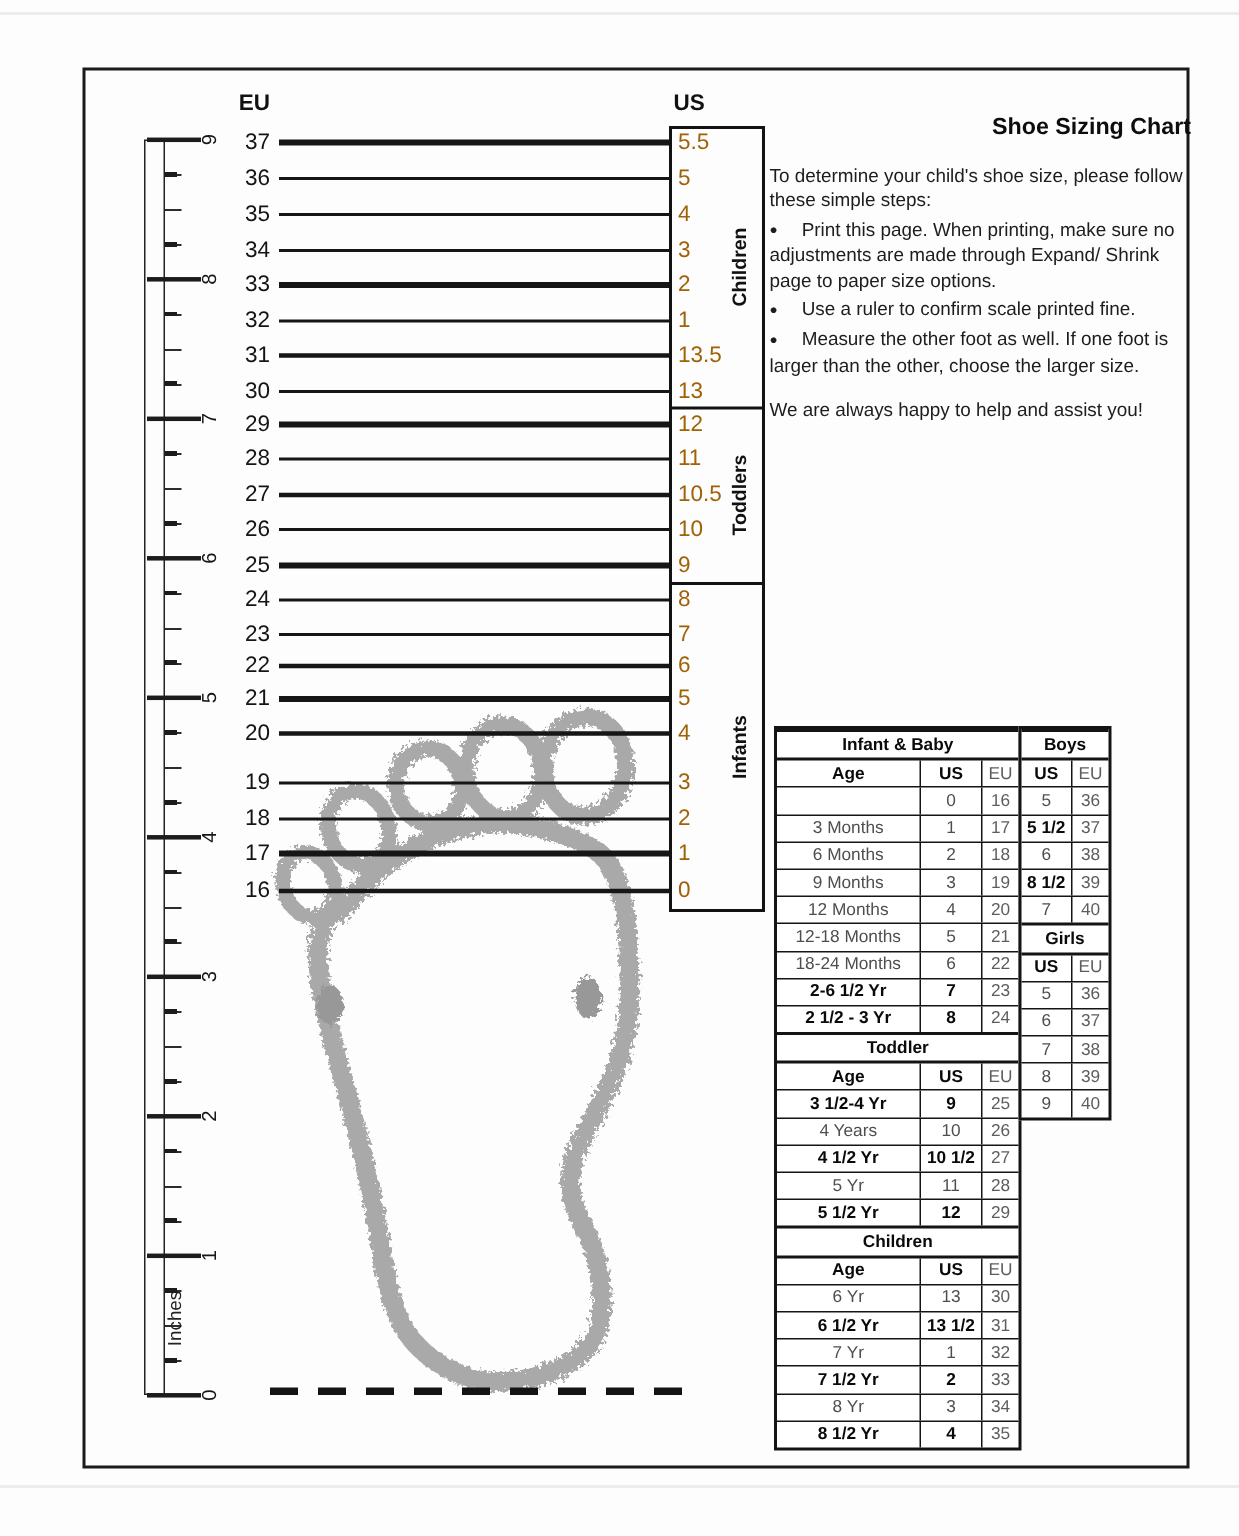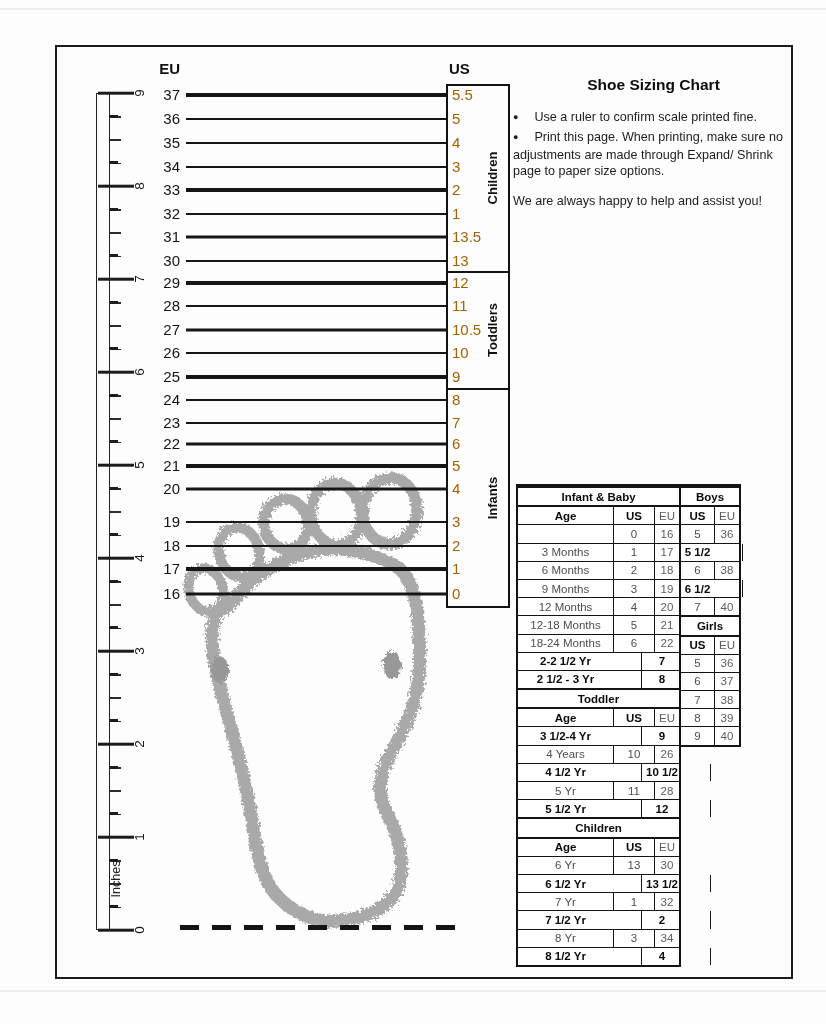--- a/index.html
+++ b/index.html
@@ -46,37 +46,37 @@
         font-size:13.5px;color:#161616;transform:translateY(-50%) rotate(-90deg);}
   .inchwrap{position:absolute;left:11px;top:850px;width:18px;height:58px;
             display:flex;align-items:center;justify-content:center;}
   .inchwrap span{display:block;transform:rotate(-90deg);white-space:nowrap;font-size:12.5px;color:#222;}
 
   
   .footprint{position:absolute;left:175px;top:465px;width:260px;height:470px;}
 
   
   .instr{position:absolute;left:513px;top:76px;width:281px;}
-  .instr h1{font-size:15.5px;font-weight:700;text-align:center;margin:0 0 15px 0;color:#0d0d0d;}
+  .instr h1{font-size:15.5px;font-weight:700;text-align:right;margin:0 0 15px 0;color:#0d0d0d;}
   .instr p{font-size:12.6px;line-height:16.4px;margin:0 0 3px 0;color:#1d1d1d;}
   .bullet-item{margin:0;}
   .bullet{font-size:9px;margin-right:16px;position:relative;top:-1px;}
   .closing{margin-top:13px !important;}
 
   
   .ltable,.rtable{position:absolute;top:484px;border:2px solid #141414;background:#ffffff;}
   .ltable{left:516px;width:161px;}
   .rtable{left:679px;width:58px;}
   .trow{display:grid;height:17.2px;border-top:1px solid #141414;
         font-size:11.5px;color:#4e4e4e;align-items:stretch;}
   .ltable .trow{grid-template-columns:95px 41px 1fr;}
   .rtable .trow{grid-template-columns:33px 1fr;}
   .trow:first-child{border-top:none;}
   .trow.title,.trow.head{border-top:2px solid #141414;font-weight:700;color:#0a0a0a;}
-  .trow.bold{font-weight:700;color:#0a0a0a;gap:28px;}
+  .trow.bold{font-weight:700;color:#0a0a0a;}
   .c1,.c2,.c3{display:flex;align-items:center;justify-content:center;overflow:hidden;white-space:nowrap;box-sizing:border-box;}
   .c2,.c3{border-left:1.3px solid #141414;}
   .c3,.r2{color:#5d5d5d;font-weight:400;}
   .trow.title .c1{grid-column:1 / -1;}
 
   
   .heeldash{position:absolute;left:180px;top:925px;width:282px;height:5px;
     background:repeating-linear-gradient(90deg,#141414 0 19px,transparent 19px 32px);}
   .heeltext{position:absolute;left:170px;top:938px;width:302px;text-align:center;
     font-size:15px;letter-spacing:1.5px;color:#1a1a1a;}
@@ -299,28 +299,30 @@
         <div class="rmark" style="top: 837px;"></div>
         <span class="rnum" style="top: 837px;">1</span>
 
         <div class="rmark" style="top: 930px;"></div>
         <span class="rnum" style="top: 930px;">0</span>
       </div>
   </div>
 
   <div class="instr">
     <h1>Shoe Sizing Chart</h1>
+    <p>To determine your child's shoe size, please follow these simple steps:</p>
     <div>
 
+        <p class="bullet-item"><span class="bullet">●</span><span>Print this page. When printing, make sure no adjustments are made through Expand/ Shrink page to paper size options.</span></p>
+
         <p class="bullet-item"><span class="bullet">●</span><span>Use a ruler to confirm scale printed fine.</span></p>
 
-        <p class="bullet-item"><span class="bullet">●</span><span>Print this page. When printing, make sure no adjustments are made through Expand/ Shrink page to paper size options.</span></p>
-
-
-
+
+
+        <p class="bullet-item"><span class="bullet">●</span><span>Measure the other foot as well. If one foot is larger than the other, choose the larger size.</span></p>
       </div>
     <p class="closing">We are always happy to help and assist you!</p>
   </div>
 
   <div class="ltable">
 
       <div class="trow title">
         <span class="c1">Infant &amp; Baby</span>
 
       </div>
@@ -367,21 +369,21 @@
         <span class="c3">21</span>
       </div>
 
       <div class="trow">
         <span class="c1">18-24 Months</span>
         <span class="c2">6</span>
         <span class="c3">22</span>
       </div>
 
       <div class="trow bold">
-        <span class="c1">2-2 1/2 Yr</span>
+        <span class="c1">2-6 1/2 Yr</span>
         <span class="c2">7</span>
         <span class="c3">23</span>
       </div>
 
       <div class="trow bold">
         <span class="c1">2 1/2 - 3 Yr</span>
         <span class="c2">8</span>
         <span class="c3">24</span>
       </div>
 
@@ -494,21 +496,21 @@
         <span class="c1 r1">5 1/2</span>
         <span class="c2 r2">37</span>
       </div>
 
       <div class="trow">
         <span class="c1 r1">6</span>
         <span class="c2 r2">38</span>
       </div>
 
       <div class="trow bold">
-        <span class="c1 r1">6 1/2</span>
+        <span class="c1 r1">8 1/2</span>
         <span class="c2 r2">39</span>
       </div>
 
       <div class="trow">
         <span class="c1 r1">7</span>
         <span class="c2 r2">40</span>
       </div>
 
       <div class="trow title">
         <span class="c1 r1">Girls</span>

